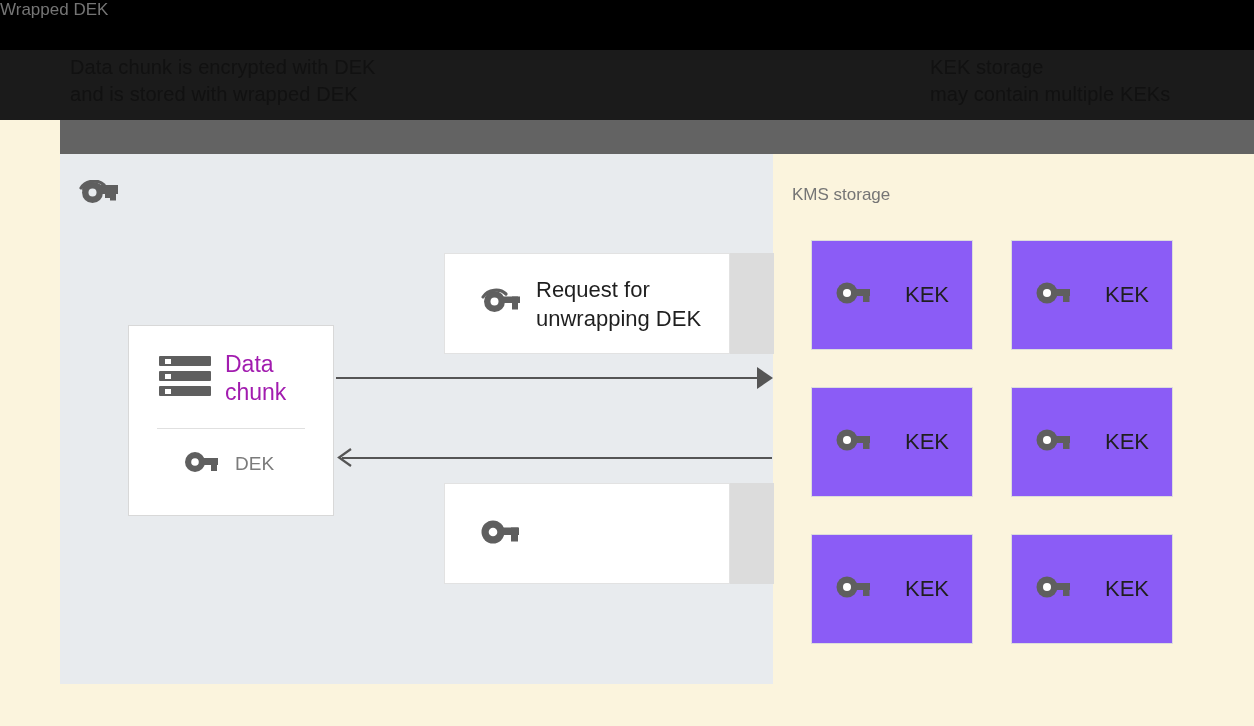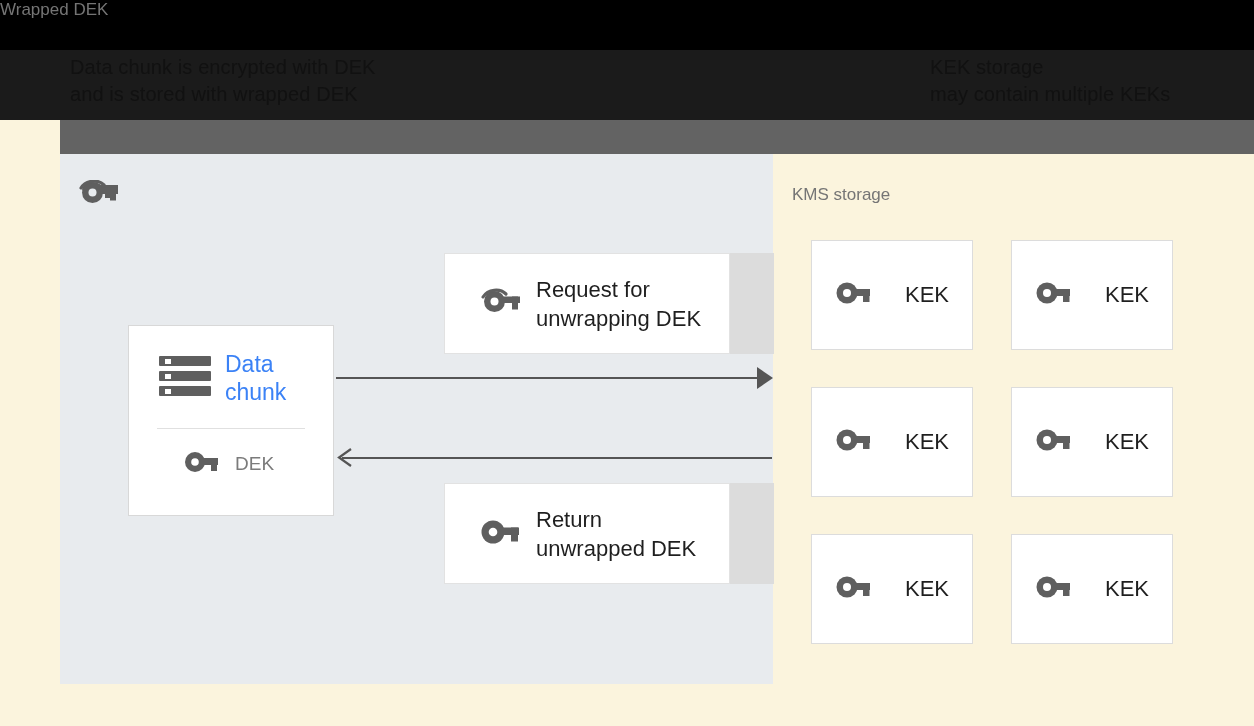--- a/index.html
+++ b/index.html
@@ -59,21 +59,21 @@
   .panel-right-title { left: 792px; top: 185px; text-align: center; }
 
   
   .card-datachunk {
     position: absolute; left: 128px; top: 325px;
     width: 206px; height: 191px;
     background: #ffffff; border: 1px solid #d8d8d8;
   }
   .dc-top { display: flex; align-items: center; padding: 24px 0 0 30px; gap: 14px; }
   .dc-label {
-    font-size: 23px; line-height: 28px; color: #3b82f6;
+    font-size: 23px; line-height: 28px; color: #a21caf;
   }
   .dc-divider {
     height: 1px; background: #e0e0e0; margin: 22px 28px 0 28px;
   }
   .dc-bottom { display: flex; align-items: center; padding: 22px 1px 0 56px; gap: 16px; }
   .dc-dek {
     font-size: 19px; color: #7b7b7b;
   }
 
   
@@ -128,21 +128,21 @@
   }
   .kek-grid {
     position: absolute; left: 811px; top: 240px;
     width: 362px; height: 404px;
     display: grid;
     grid-template-columns: 162px 162px;
     grid-template-rows: 110px 110px 110px;
     column-gap: 38px; row-gap: 37px;
   }
   .kek-box {
-    background: #ffffff; border: 1px solid #dcdcdc;
+    background: #8b5cf6; border: 1px solid #dcdcdc;
     display: flex; align-items: center; justify-content: center; gap: 32px;
   }
   .kek-label { font-size: 22px; color: #1f1f1f; }
 </style>
 </head>
 <body>
 
 <div id="stage">
 
   <div class="top-black"></div>
@@ -225,22 +225,20 @@
     <div class="msg-white"></div>
     <div class="msg-inner">
       <span>
         <svg width="42" height="26" viewBox="0 0 42 26">
           <circle cx="13" cy="13" r="11.5" fill="#5f5f5f"></circle>
           <rect x="20" y="8.5" width="19" height="7.5" fill="#5f5f5f"></rect>
           <rect x="31" y="8.5" width="7" height="14" fill="#5f5f5f"></rect>
           <circle cx="13" cy="13" r="4.3" fill="#ffffff"></circle>
         </svg>
       </span>
-      <span class="msg-text">Return
-unwrapped DEK</span>
     </div>
   </div>
 
   <div class="arrow-line arrow-right"></div>
   <div class="arrowhead ah-right"></div>
 
   <div class="arrow-line arrow-left"></div>
   <div class="ah-left-chev">
     <svg width="15" height="19" viewBox="0 0 15 19">
       <path d="M14 1 L2 9.5 L14 18" stroke="#555555" stroke-width="2.2" fill="none"></path>

